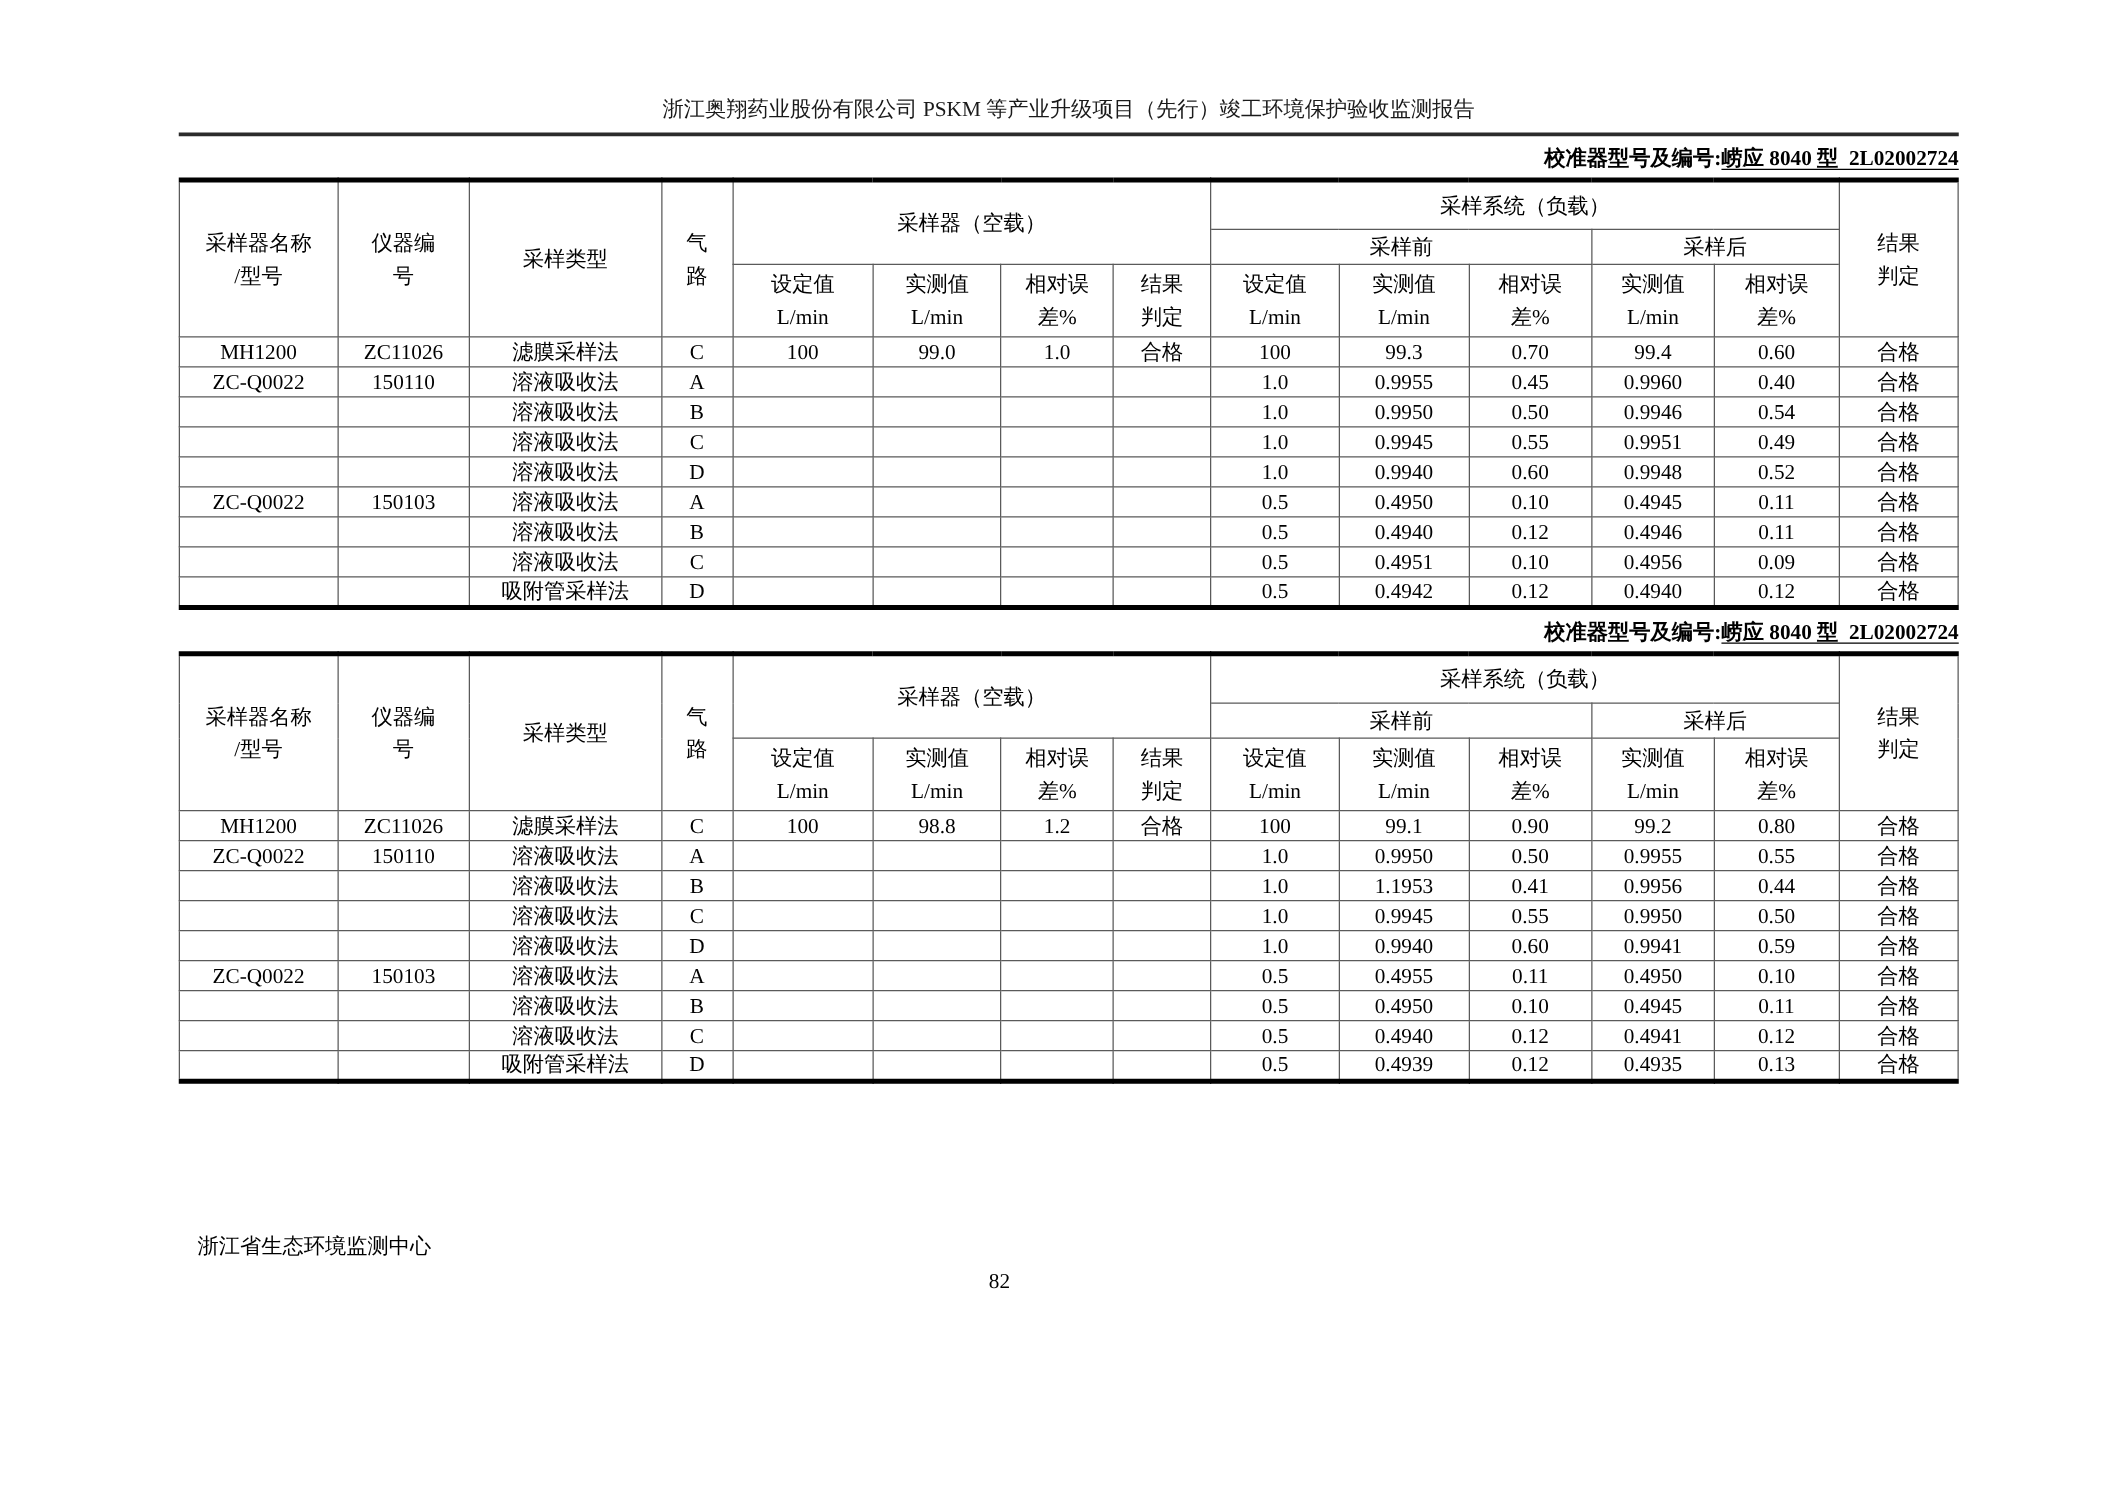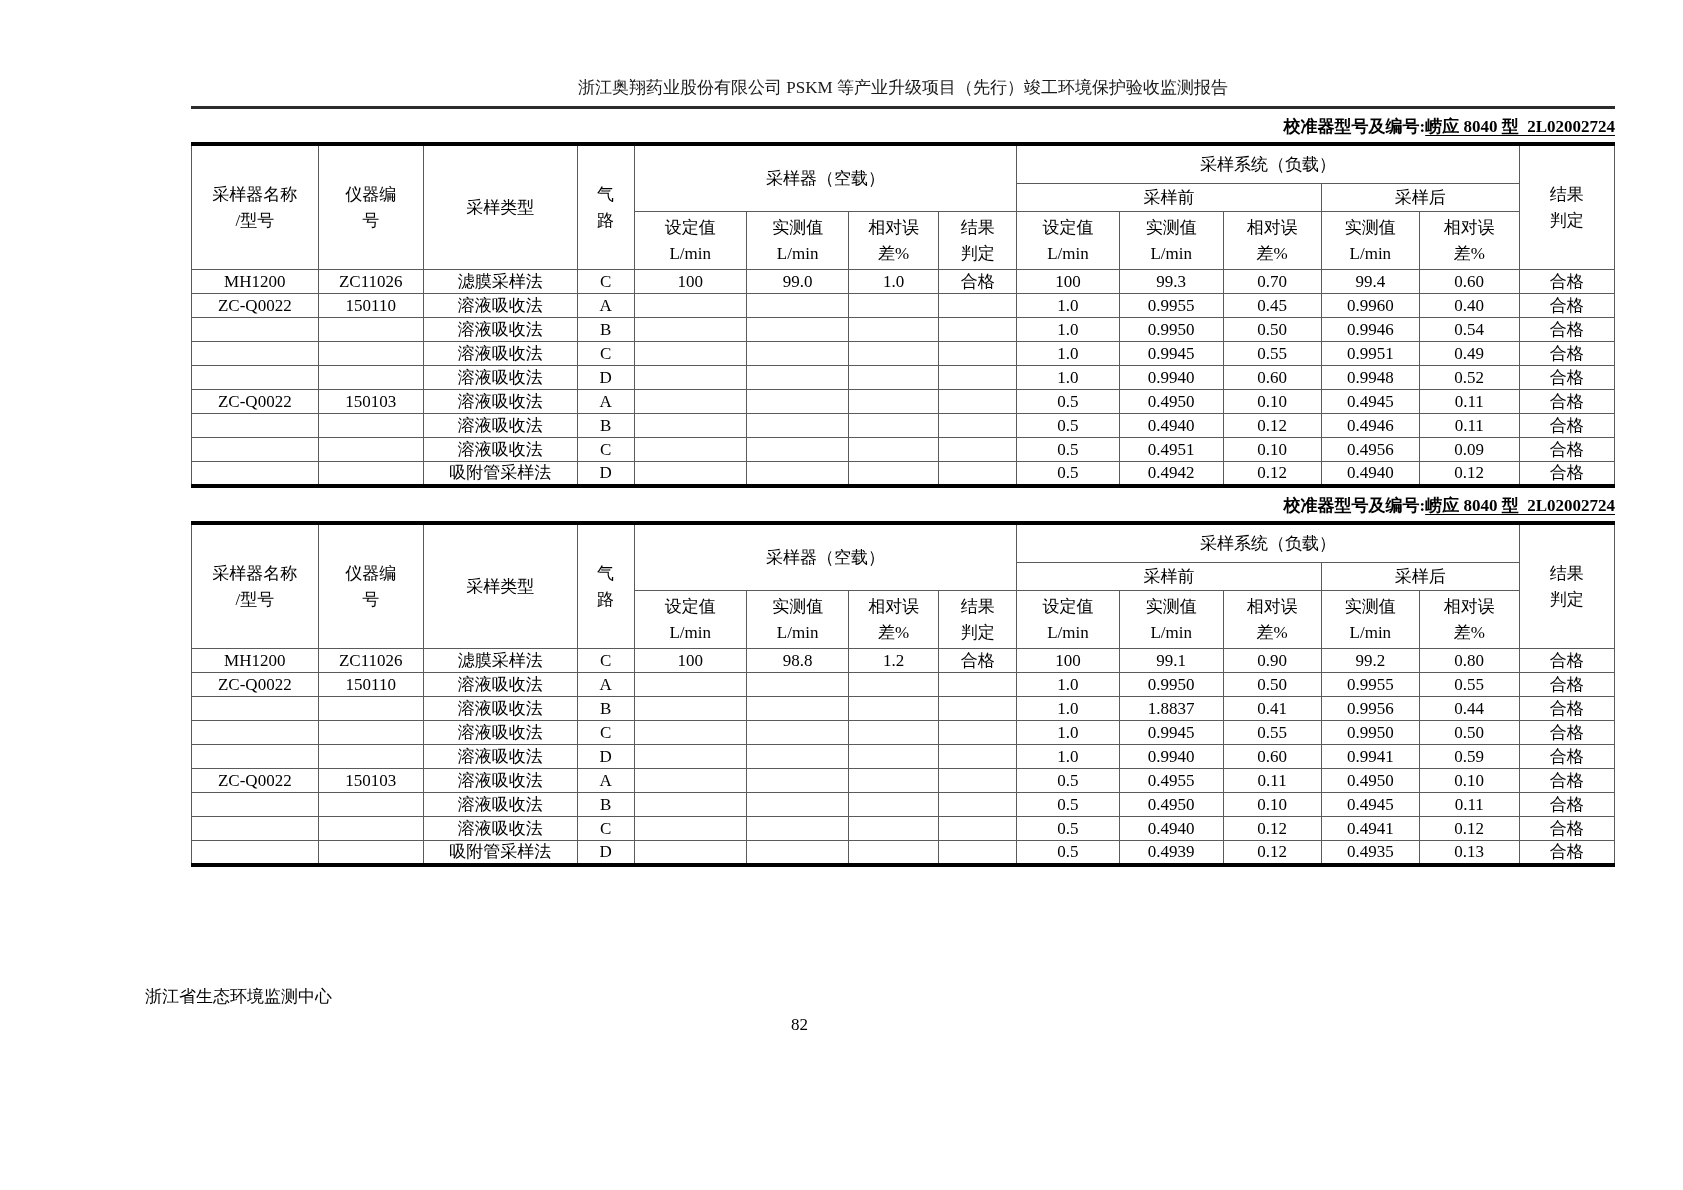--- a/index.html
+++ b/index.html
@@ -11,21 +11,21 @@
   }
   .page {
     position: relative;
     width: 1683px;
     height: 1190px;
     background: #ffffff;
     box-sizing: border-box;
     padding: 78px 116px 0 143px;
     overflow: hidden;
   }
-  .content { width: 1424px; margin-left: 48px; }
+  .content { width: 1424px; }
 
   .page-header-text {
     text-align: center;
     font-size: 17px;
     line-height: 20px;
     color: #1a1a1a;
   }
   .header-rule {
     margin-top: 8px;
     height: 3px;
@@ -79,21 +79,21 @@
   .pre { white-space: pre-line; line-height: 26px; }
 
   .page-footer {
     position: absolute;
     left: 143px;
     right: 116px;
     top: 986px;
     font-size: 17px;
     line-height: 22px;
   }
-  .page-footer .footer-left { position: absolute; left: 2px; top: 0; }
+  .page-footer .footer-left { position: absolute; left: 15px; top: 0; }
   .page-footer .page-num { position: absolute; left: 648px; top: 0; margin-top: 28px; }
 </style>
 </head>
 <body>
 
 <div class="page">
   <div class="content">
 
     <div class="page-header-text">浙江奥翔药业股份有限公司 PSKM 等产业升级项目（先行）竣工环境保护验收监测报告</div>
     <div class="header-rule"></div>
@@ -398,21 +398,21 @@
           <tr>
             <td></td>
             <td></td>
             <td>溶液吸收法</td>
             <td>B</td>
             <td></td>
             <td></td>
             <td></td>
             <td></td>
             <td>1.0</td>
-            <td>1.8837</td>
+            <td>1.1953</td>
             <td>0.41</td>
             <td>0.9956</td>
             <td>0.44</td>
             <td>合格</td>
           </tr>
           <tr>
             <td></td>
             <td></td>
             <td>溶液吸收法</td>
             <td>C</td>

